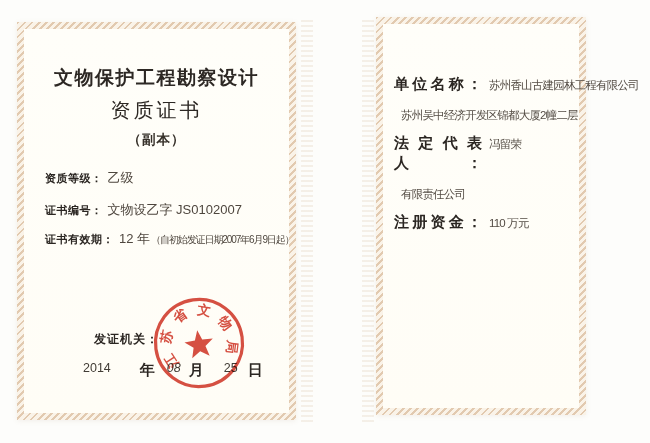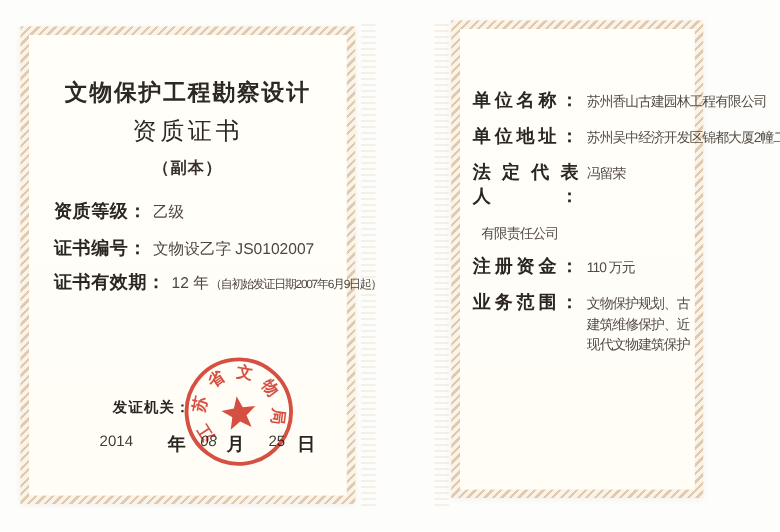--- a/index.html
+++ b/index.html
@@ -25,21 +25,21 @@
   .fold-a{left:301px;} .fold-b{left:362px;}
 
   
   .title-block{position:absolute;left:0;right:0;top:36px;text-align:center;color:#2d2824;}
   .title-l1{font-size:19px;font-weight:bold;letter-spacing:1.5px;line-height:26px;}
   .title-l2{font-size:20px;font-weight:normal;letter-spacing:3px;line-height:30px;margin-top:4px;}
   .title-sub{font-size:13.5px;font-weight:bold;letter-spacing:1px;margin-top:6px;color:#363029;}
   .lfields{position:absolute;left:21px;top:138px;}
   .lrow{white-space:nowrap;line-height:20px;margin-bottom:11px;}
   .lrow.gap{margin-bottom:8px;}
-  .llabel{font-size:15px;font-weight:bold;color:#2b2622;letter-spacing:0.5px;}
+  .llabel{font-size:11px;font-weight:bold;color:#2b2622;letter-spacing:0.5px;}
   .lvalue{
     font-family:"Liberation Sans","DejaVu Sans",sans-serif;
     font-size:13px;color:#4e463e;margin-left:5px;
   }
   .lnote{
     font-family:"Liberation Sans","DejaVu Sans",sans-serif;
     font-size:10px;letter-spacing:-1.1px;color:#4e463e;margin-left:1px;
   }
   .issuer{position:absolute;left:70px;top:302px;font-size:12px;font-weight:bold;letter-spacing:1px;color:#2b2622;}
   .date-row{position:absolute;left:59px;top:332px;display:flex;align-items:flex-start;color:#2b2622;}
@@ -122,32 +122,27 @@
   </div>
 </div>
 
 <div class="page page-right">
   <div class="rfields">
     <div class="rrow">
       <span class="rlabel">单位名称：</span>
       <span class="rvalue">苏州香山古建园林工程有限公司</span>
     </div>
     <div class="rrow">
-      <span class="rlabel">单位地址：</span>
       <span class="rvalue">苏州吴中经济开发区锦都大厦2幢二层</span>
     </div>
     <div class="rrow">
       <span class="rlabel">法定代表人：</span>
       <span class="rvalue">冯留荣</span>
     </div>
     <div class="rrow">
       <span class="rvalue">有限责任公司</span>
     </div>
     <div class="rrow">
       <span class="rlabel">注册资金：</span>
       <span class="rvalue">110 万元</span>
     </div>
-    <div class="rrow wrap">
-      <span class="rlabel">业务范围：</span>
-      <span class="rvalue">文物保护规划、古建筑维修保护、近现代文物建筑保护</span>
-    </div>
   </div>
 </div>
 
 </body></html>

